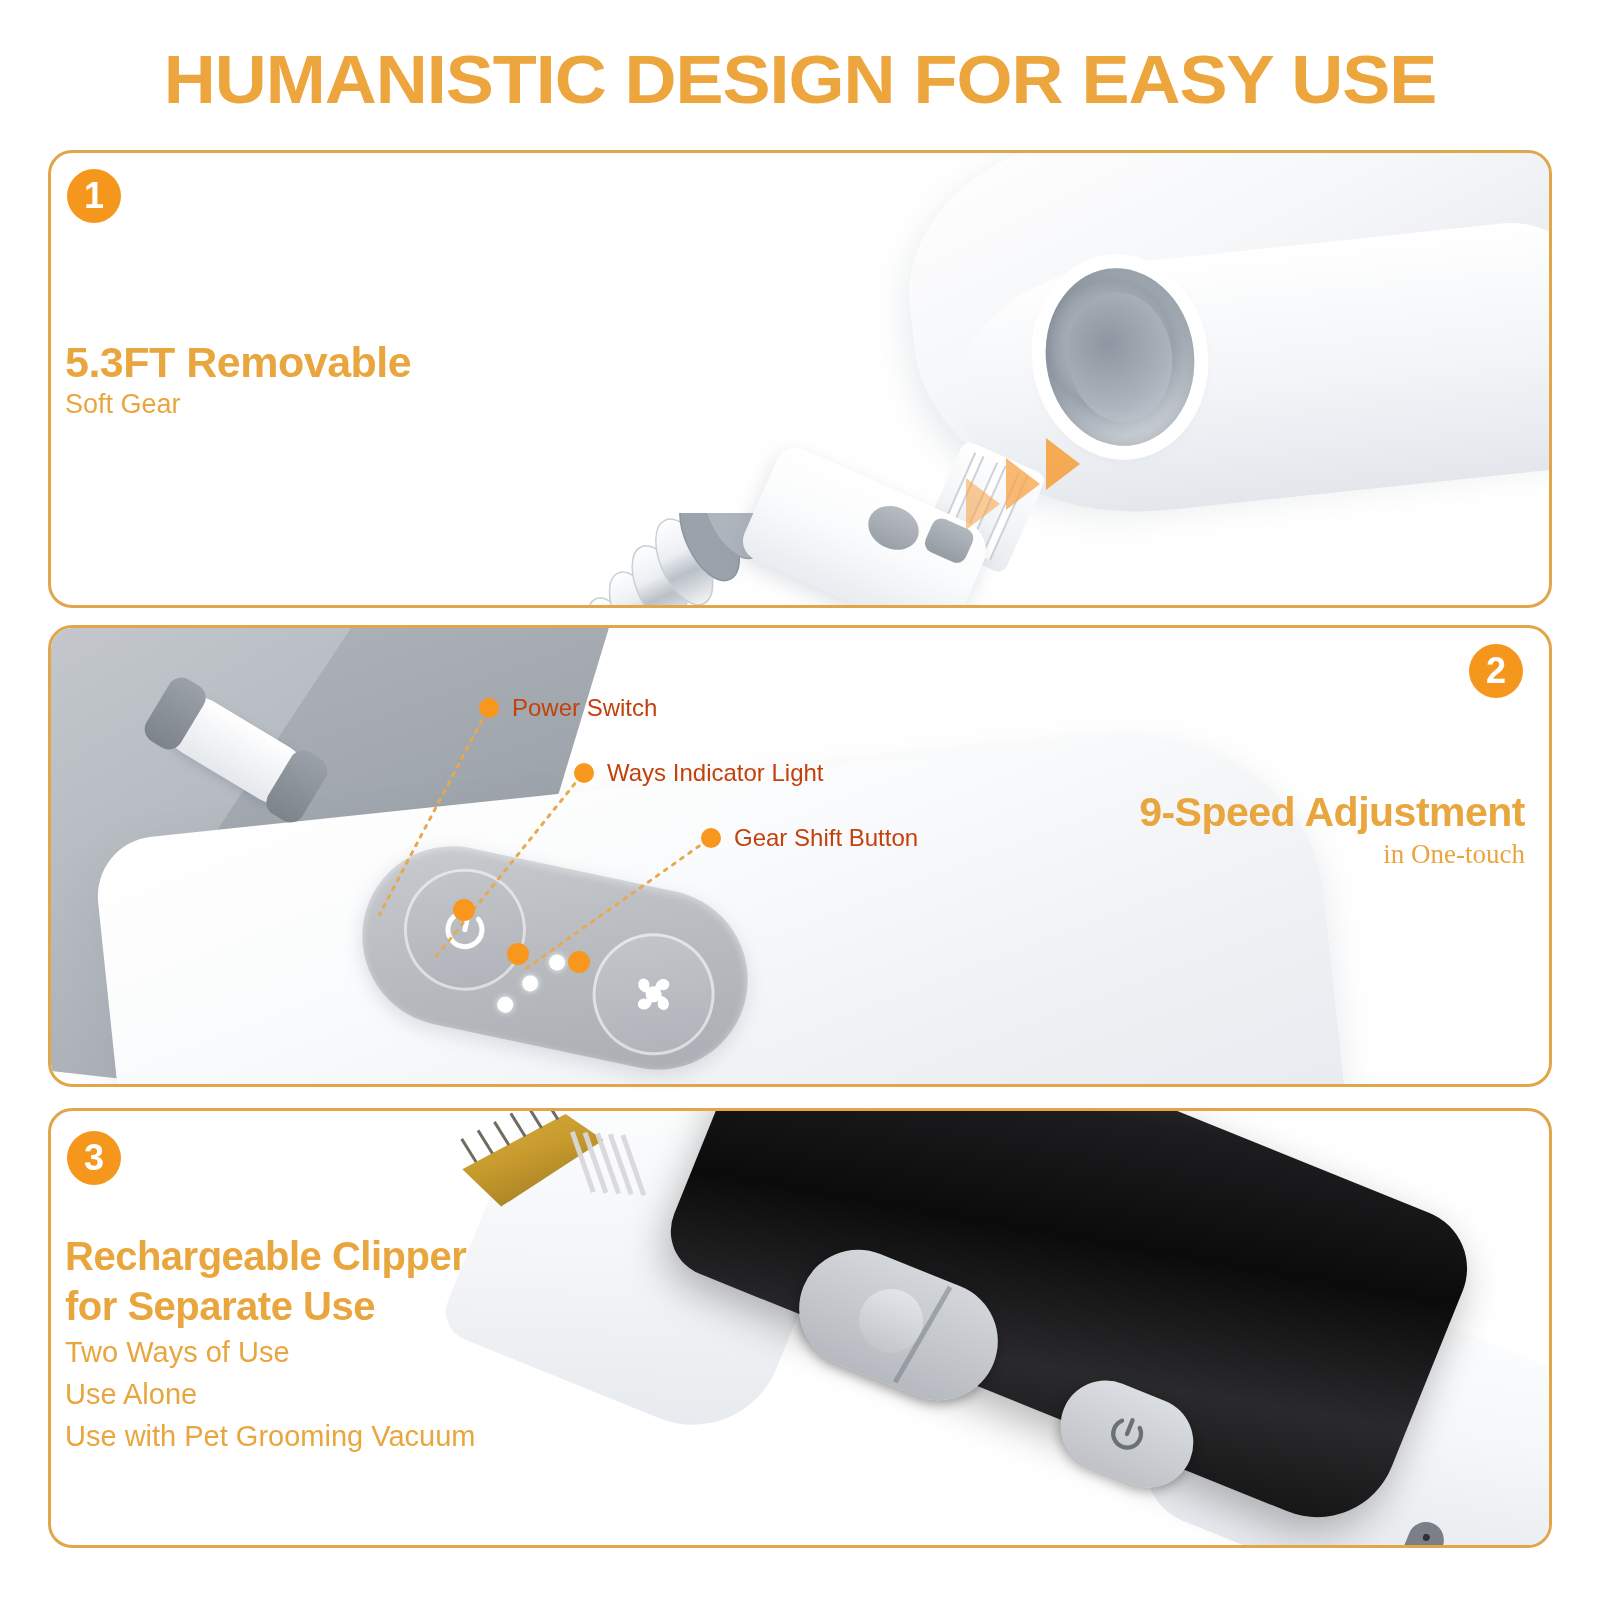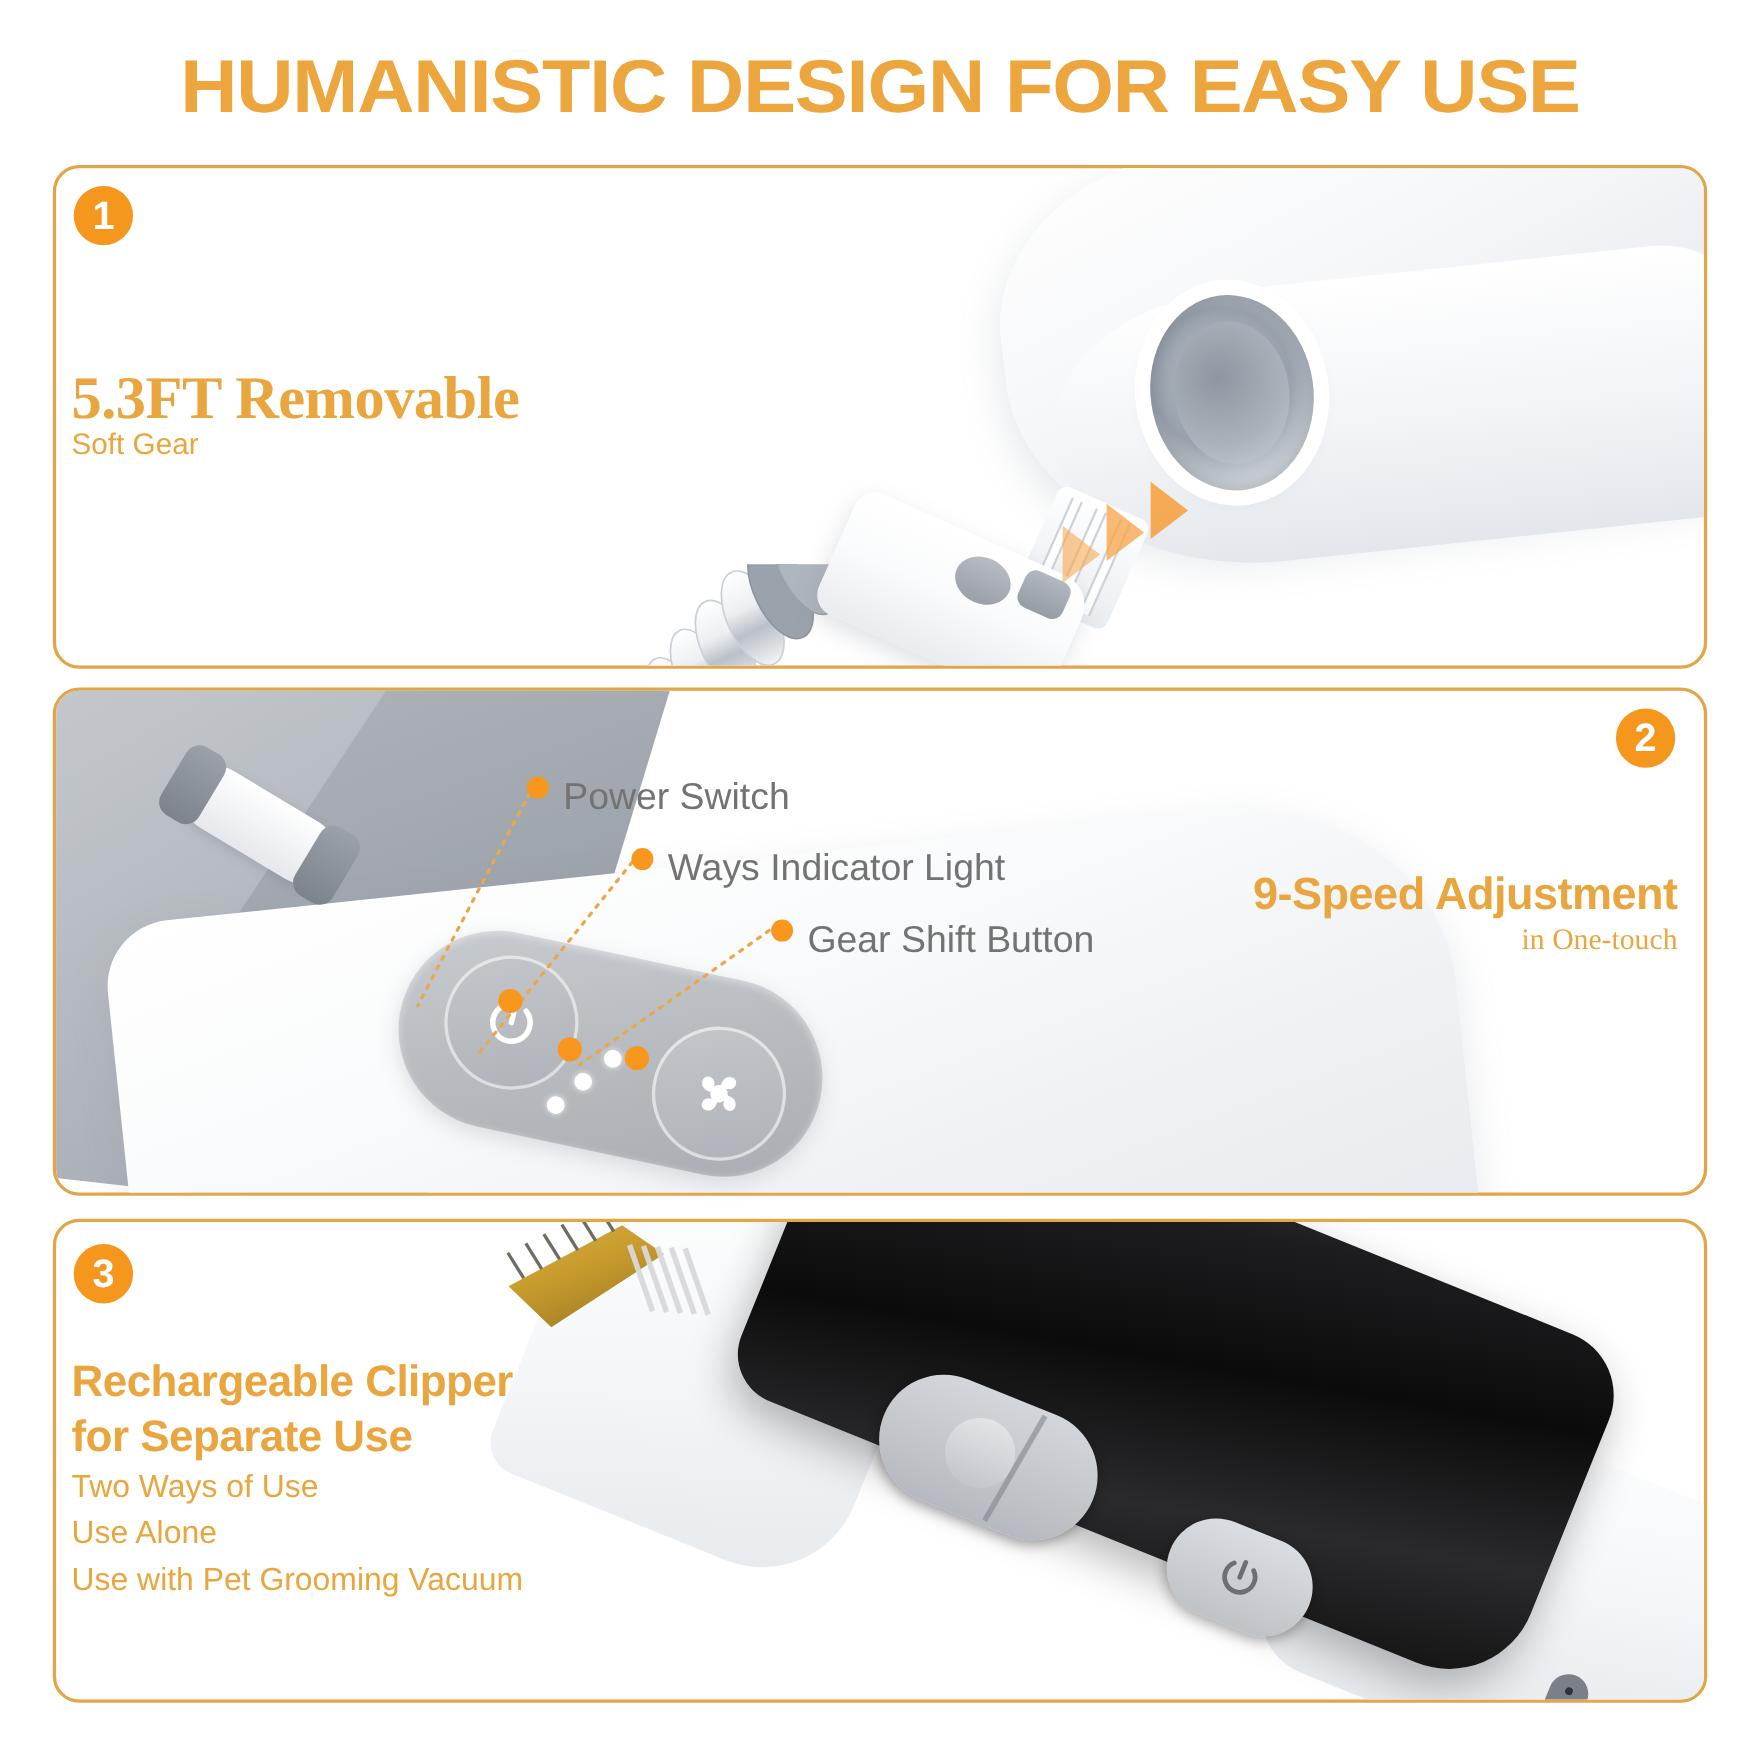--- a/index.html
+++ b/index.html
@@ -61,42 +61,42 @@
     white-space:nowrap;
   }
   .subline{
     color:#E9A63F;
     font-size:27px;
     line-height:36px;
     white-space:nowrap;
   }
 
   #p1-text{ position:absolute; left:14px; top:185px; z-index:30; }
-  #p1-text .headline{ font-size:55px;font-family:Liberation Serif, serif; }
+  #p1-text .headline{ font-size:43px; }
 
   #p2-text{ position:absolute; right:24px; top:160px; text-align:right; z-index:30; }
   #p2-text .headline{ font-size:41px; }
   #p2-text .subline{ font-size:27px;font-family:Liberation Serif, serif; }
 
   #p3-text{ position:absolute; left:14px; top:120px; z-index:30; }
   #p3-text .headline{ font-size:40px; line-height:50px; }
   #p3-text .subline{ font-size:29px; line-height:42px; }
 
   
   .callout{
     position:absolute; z-index:35;
     display:flex; align-items:center; gap:13px;
     white-space:nowrap;
   }
   .callout .dot{
     width:20px; height:20px; border-radius:50%;
     background:#F8961E; flex:0 0 auto;
   }
   .callout .ctext{
-    color:#737373; font-size:34px; line-height:36px;margin-top:16px;
+    color:#c2410c; font-size:24px; line-height:36px;
   }
   #callout-power{ left:428px; top:62px; }
   #callout-mode{  left:523px; top:127px; }
   #callout-gear{  left:650px; top:192px; }
 
   .leader{ position:absolute; left:0; top:0; width:100%; height:100%; z-index:28; pointer-events:none; }
 
   
   .art{ position:absolute; left:0; top:0; width:100%; height:100%; z-index:10; }
 

